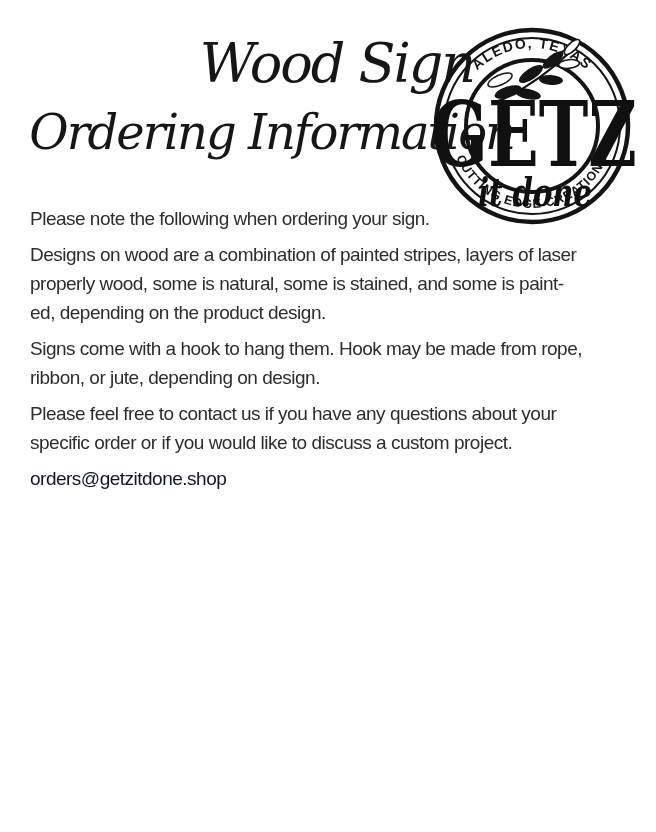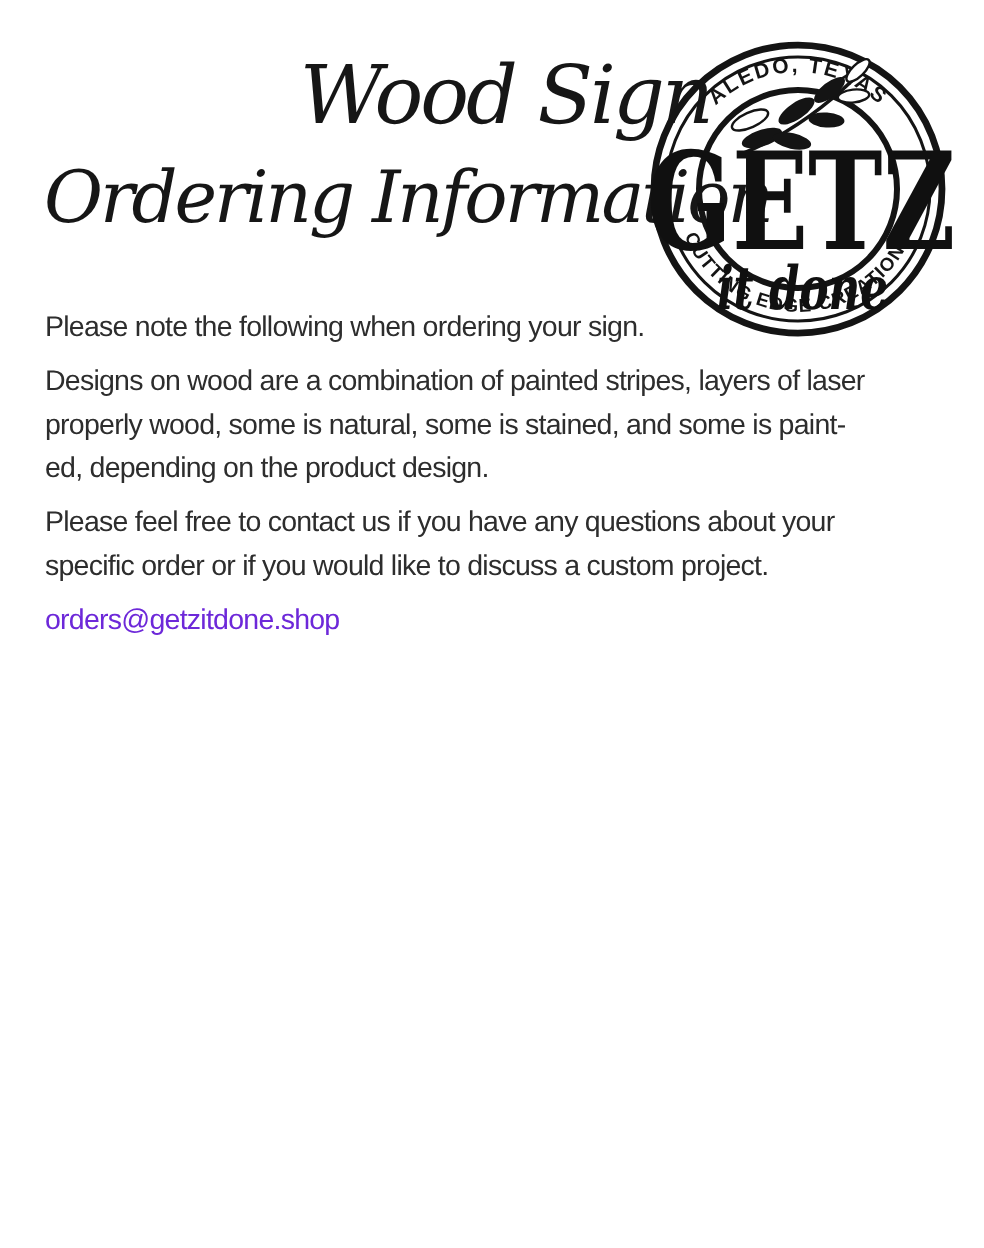--- a/index.html
+++ b/index.html
@@ -52,21 +52,21 @@
     position: absolute; left: 30px; top: 204px; width: 626px;
     color: #2d2d2d;
     font-size: 19px;
     line-height: 29px;
     letter-spacing: -0.5px;
   }
   .body-copy p {
     margin: 0 12px 7px 0;
     white-space: pre;      
   }
-  .email { color: #6d28d9; }
+  .email { color: #0f172a; }
 </style>
 </head>
 <body>
 
 <div class="page">
 
   <div class="title-line title-line1">Wood Sign</div>
   <div class="title-line title-line2">Ordering Information</div>
 
   <svg class="logo-svg" viewBox="0 0 656 250" xmlns="http://www.w3.org/2000/svg">
@@ -102,18 +102,20 @@
     <text class="logo-getz" x="534" y="166" font-size="90" text-anchor="middle" textLength="206" lengthAdjust="spacingAndGlyphs">GETZ</text>
 
     <text class="logo-tagline" x="535" y="206" font-size="40" text-anchor="middle" textLength="114" lengthAdjust="spacingAndGlyphs">it done</text>
   </svg>
 
   <main class="body-copy">
     <p>Please note the following when ordering your sign.</p>
     <p>Designs on wood are a combination of painted stripes, layers of laser
 properly wood, some is natural, some is stained, and some is paint-
 ed, depending on the product design.</p>
+    <p>Signs come with a hook to hang them. Hook may be made from rope,
+ribbon, or jute, depending on design.</p>
     <p>Please feel free to contact us if you have any questions about your
 specific order or if you would like to discuss a custom project.</p>
     <p class="email">orders@getzitdone.shop</p>
   </main>
 
 </div>
 
 </body></html>

